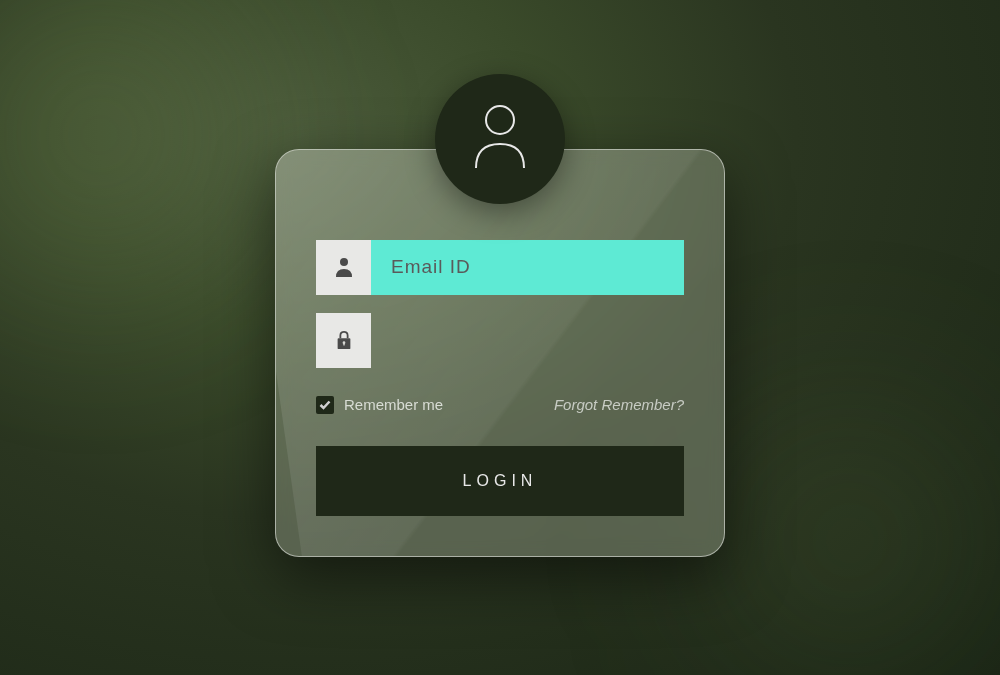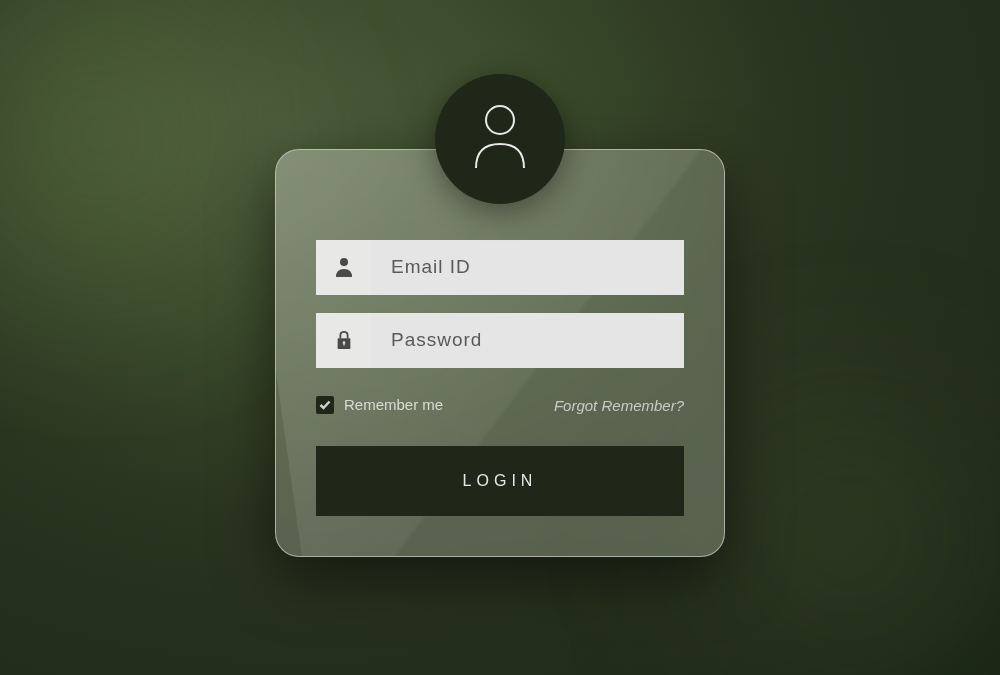--- a/index.html
+++ b/index.html
@@ -115,38 +115,38 @@
     .input-icon svg {
       width: 18px;
       height: 20px;
       fill: #4a4a4a;
     }
 
     .text-input {
       flex: 1;
       height: 55px;
       border: none;
-      background: #e5e5e5;
+      background: #5eead4;
       padding: 0 20px;
       font-size: 19px;
       color: #5a5a5a;
       letter-spacing: 1px;
       font-family: inherit;
       outline: none;
     }
 
     .text-input::placeholder {
       color: #5a5a5a;
       font-weight: 300;
     }
 
     .options-row {
       display: flex;
       justify-content: space-between;
-      align-items: flex-end;
+      align-items: flex-start;
       margin: 28px 0 32px 0;
       position: relative;
       z-index: 5;
     }
 
     .remember-wrap {
       display: flex;
       align-items: center;
       gap: 10px;
       cursor: pointer;
@@ -227,21 +227,20 @@
 
     <div class="input-group">
       <div class="input-icon">
         <svg viewBox="0 0 18 22">
           <rect x="2" y="9" width="14" height="12" rx="1"></rect>
           <path d="M 5 9 L 5 6 Q 5 2 9 2 Q 13 2 13 6 L 13 9" fill="none" stroke="#4a4a4a" stroke-width="2"></path>
           <circle cx="9" cy="14" r="1.5" fill="#d8d8d4"></circle>
           <rect x="8.2" y="14" width="1.6" height="3" fill="#d8d8d4"></rect>
         </svg>
       </div>
-      <input type="password" class="text-input" placeholder="Password" style="">
     </div>
 
     <div class="options-row">
       <div class="remember-wrap">
         <div class="checkbox">
           <span>
             <svg viewBox="0 0 12 10">
               <polyline points="1.5,5 4.5,8 10.5,1.5"></polyline>
             </svg>
           </span>

